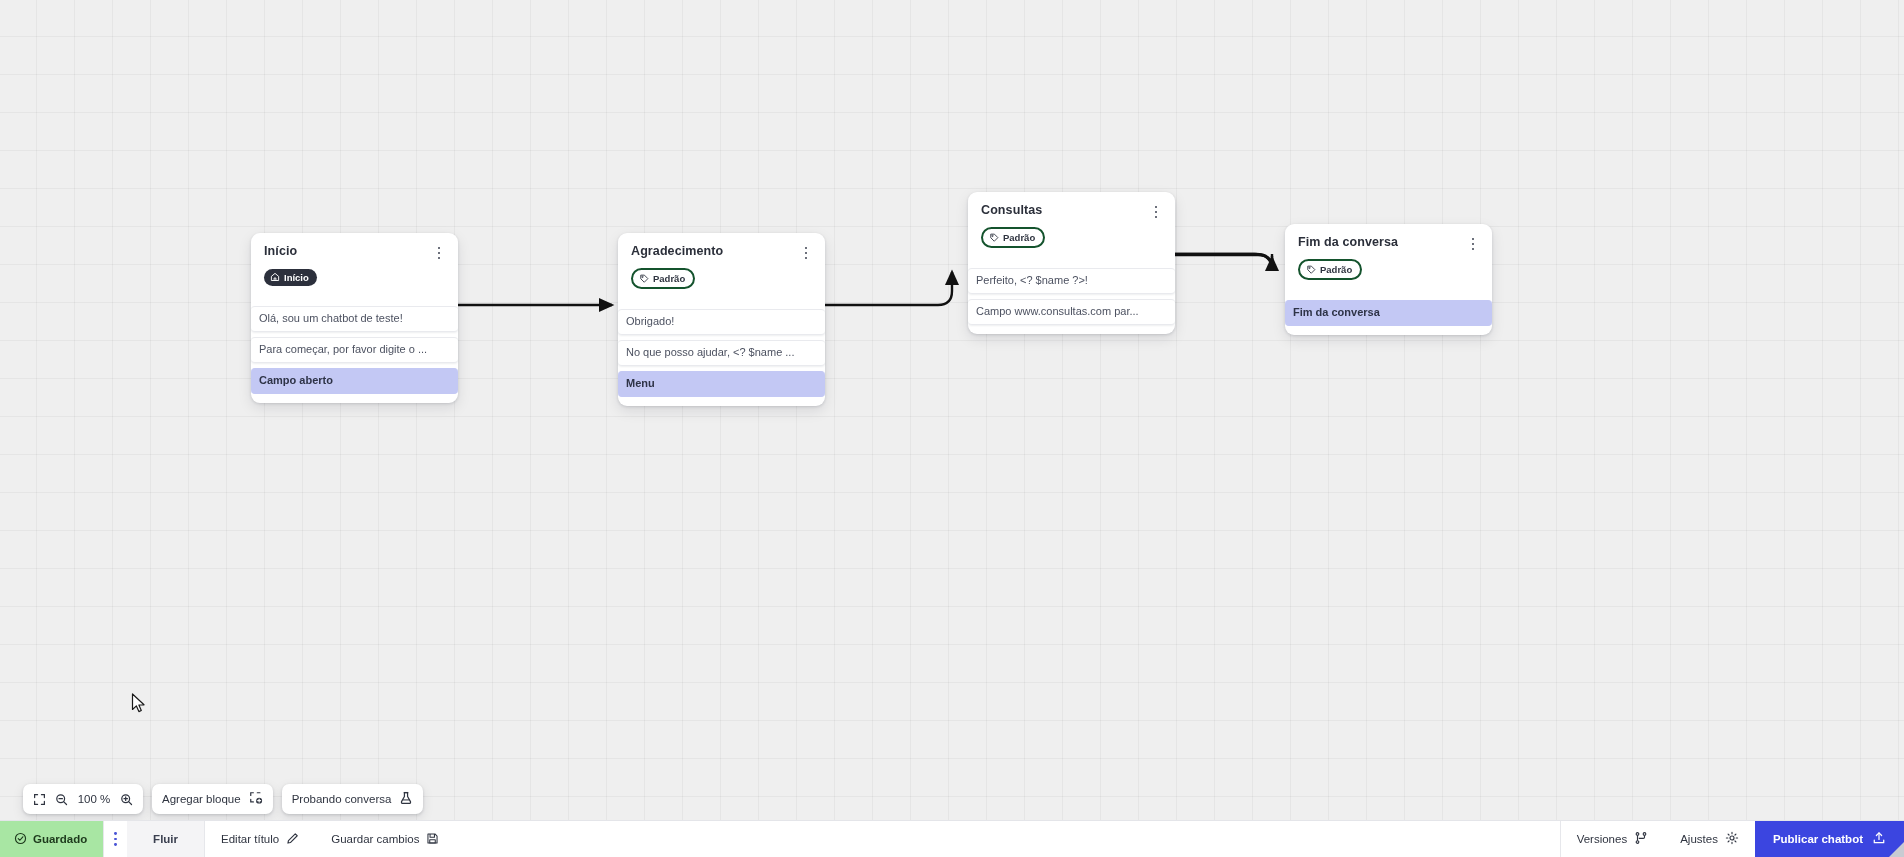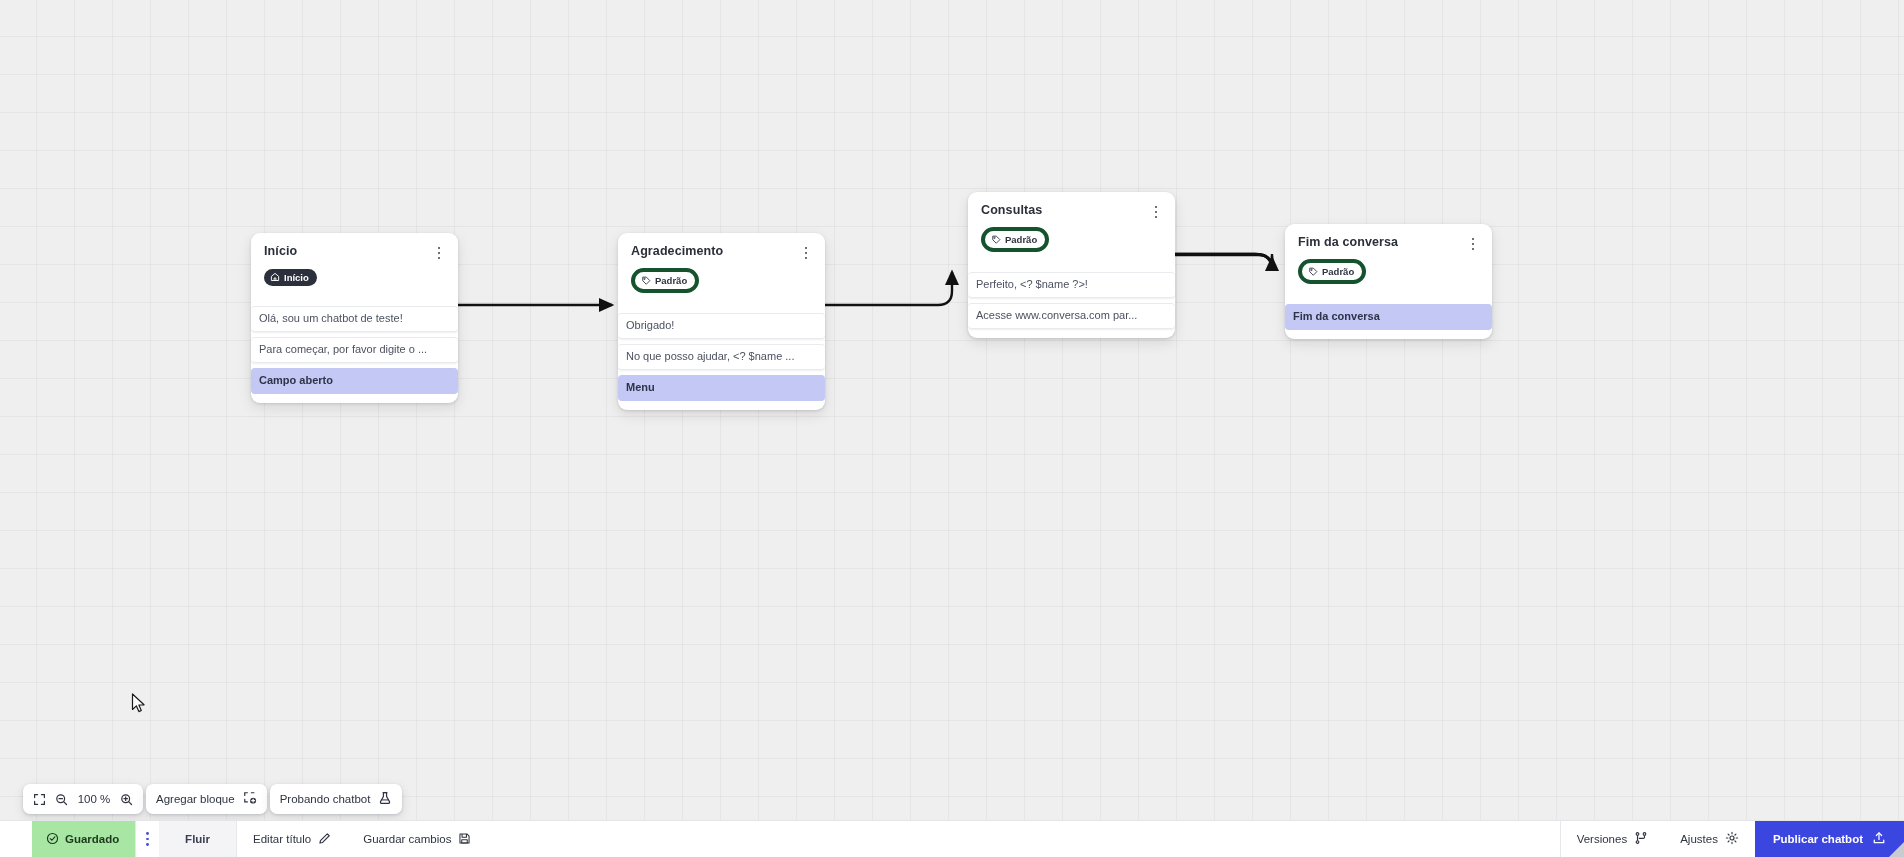--- a/index.html
+++ b/index.html
@@ -62,21 +62,21 @@
   .badge {
     display: inline-flex; align-items: center; gap: 4px;
     border-radius: 20px;
     font-size: 9.5px;
     font-weight: bold;
     padding: 3px 8px 3px 6px;
     line-height: 11px;
     white-space: nowrap;
   }
   .badge.dark { background: #2c303c; color: #ffffff; }
-  .badge.outline { background: #ffffff; color: #2f3440; border: 4px solid #14532d; }
+  .badge.outline { background: #ffffff; color: #2f3440; border: 2px solid #14532d; }
   .badge svg { display: block; }
 
   
   .msgs { margin-top: 8px; display: flex; flex-direction: column; gap: 5px; }
   .msg {
     background: #ffffff;
     border: 1px solid #e9eaee;
     border-radius: 5px;
     font-size: 11px;
     color: #4c5160;
@@ -97,21 +97,21 @@
 
   
   .node .msgs { margin-left: -10px; margin-right: -10px; width: calc(100% + 20px); margin-top: 20px; }
   .node .msg { border-left: none; border-right: none; border-radius: 4px; }
 
   
   .tool-cluster {
     position: absolute;
     bottom: 43px;
     display: flex;
-    gap: 3px;
+    gap: 9px;
     left: 23px;
     z-index: 6;
   }
   .tool-group {
     background: #ffffff;
     border-radius: 7px;
     box-shadow: 0 1px 3px rgba(16,24,40,.16), 0 4px 12px rgba(16,24,40,.10);
     height: 30px;
     display: flex;
     align-items: center;
@@ -148,21 +148,20 @@
     color: #2f3440;
     cursor: pointer;
     white-space: nowrap;
   }
   .sb-saved {
     background: #a8e6a3;
     color: #1d3a1c;
     font-weight: bold;
     padding: 0 16px 0 14px;
     gap: 6px;
-    margin-left: 32px;
   }
   .sb-sep { border-left: 1px solid #e6e7eb; }
   .sb-dots {
     display: flex; flex-direction: column; gap: 2.5px;
     align-items: center; justify-content: center;
     padding: 0 10px; cursor: pointer;
   }
   .sb-dots i { width: 2.8px; height: 2.8px; border-radius: 50%; background: #4a55d6; display: block; }
   .sb-tab {
     display: flex; align-items: center; padding: 0 26px;
@@ -276,21 +275,21 @@
           <svg width="10" height="10" viewBox="0 0 16 16" fill="none" stroke="#2f3440" stroke-width="1.4">
             <path d="M8.6 1.8 L14.2 7.4 L8.4 13.2 L2.8 7.6 L2.8 1.8 Z"></path>
             <circle cx="5.6" cy="4.6" r="1.1"></circle>
           </svg>
         </span>
         <span>Padrão</span>
       </span>
     </div>
     <div class="msgs">
       <div class="msg">Perfeito, &lt;? $name ?&gt;!</div>
-      <div class="msg">Acesse www.conversa.com par...</div>
+      <div class="msg">Campo www.consultas.com par...</div>
     </div>
   </div>
 
   <div class="node" style="left:1285px; top:224px;">
     <div class="node-head">
       <div class="node-title">Fim da conversa</div>
       <div class="kebab">
           <i></i>
           <i></i>
           <i></i>
@@ -355,21 +354,21 @@
           <circle cx="11.6" cy="11" r="3.4" fill="#2f3440" stroke="none"></circle>
           <path d="M11.6 9.3 L11.6 12.7" stroke="#ffffff" stroke-width="1.3"></path>
           <path d="M9.9 11 L13.3 11" stroke="#ffffff" stroke-width="1.3"></path>
         </svg>
       </span>
     </span>
   </div>
 
   <div class="tool-group">
     <span class="tool-btn">
-      <span>Probando chatbot</span>
+      <span>Probando conversa</span>
       <span>
         <svg width="14" height="14" viewBox="0 0 16 16" fill="none" stroke="#2f3440" stroke-width="1.4" stroke-linejoin="round">
           <path d="M6.2 1.8 L6.2 6.2 L2.9 12.1 A1.5 1.5 0 0 0 4.2 14.2 L11.8 14.2 A1.5 1.5 0 0 0 13.1 12.1 L9.8 6.2 L9.8 1.8 Z"></path>
           <path d="M5.4 1.8 L10.6 1.8"></path>
           <path d="M4.5 10.2 L11.5 10.2" stroke-width="1.2"></path>
         </svg>
       </span>
     </span>
   </div>
 

